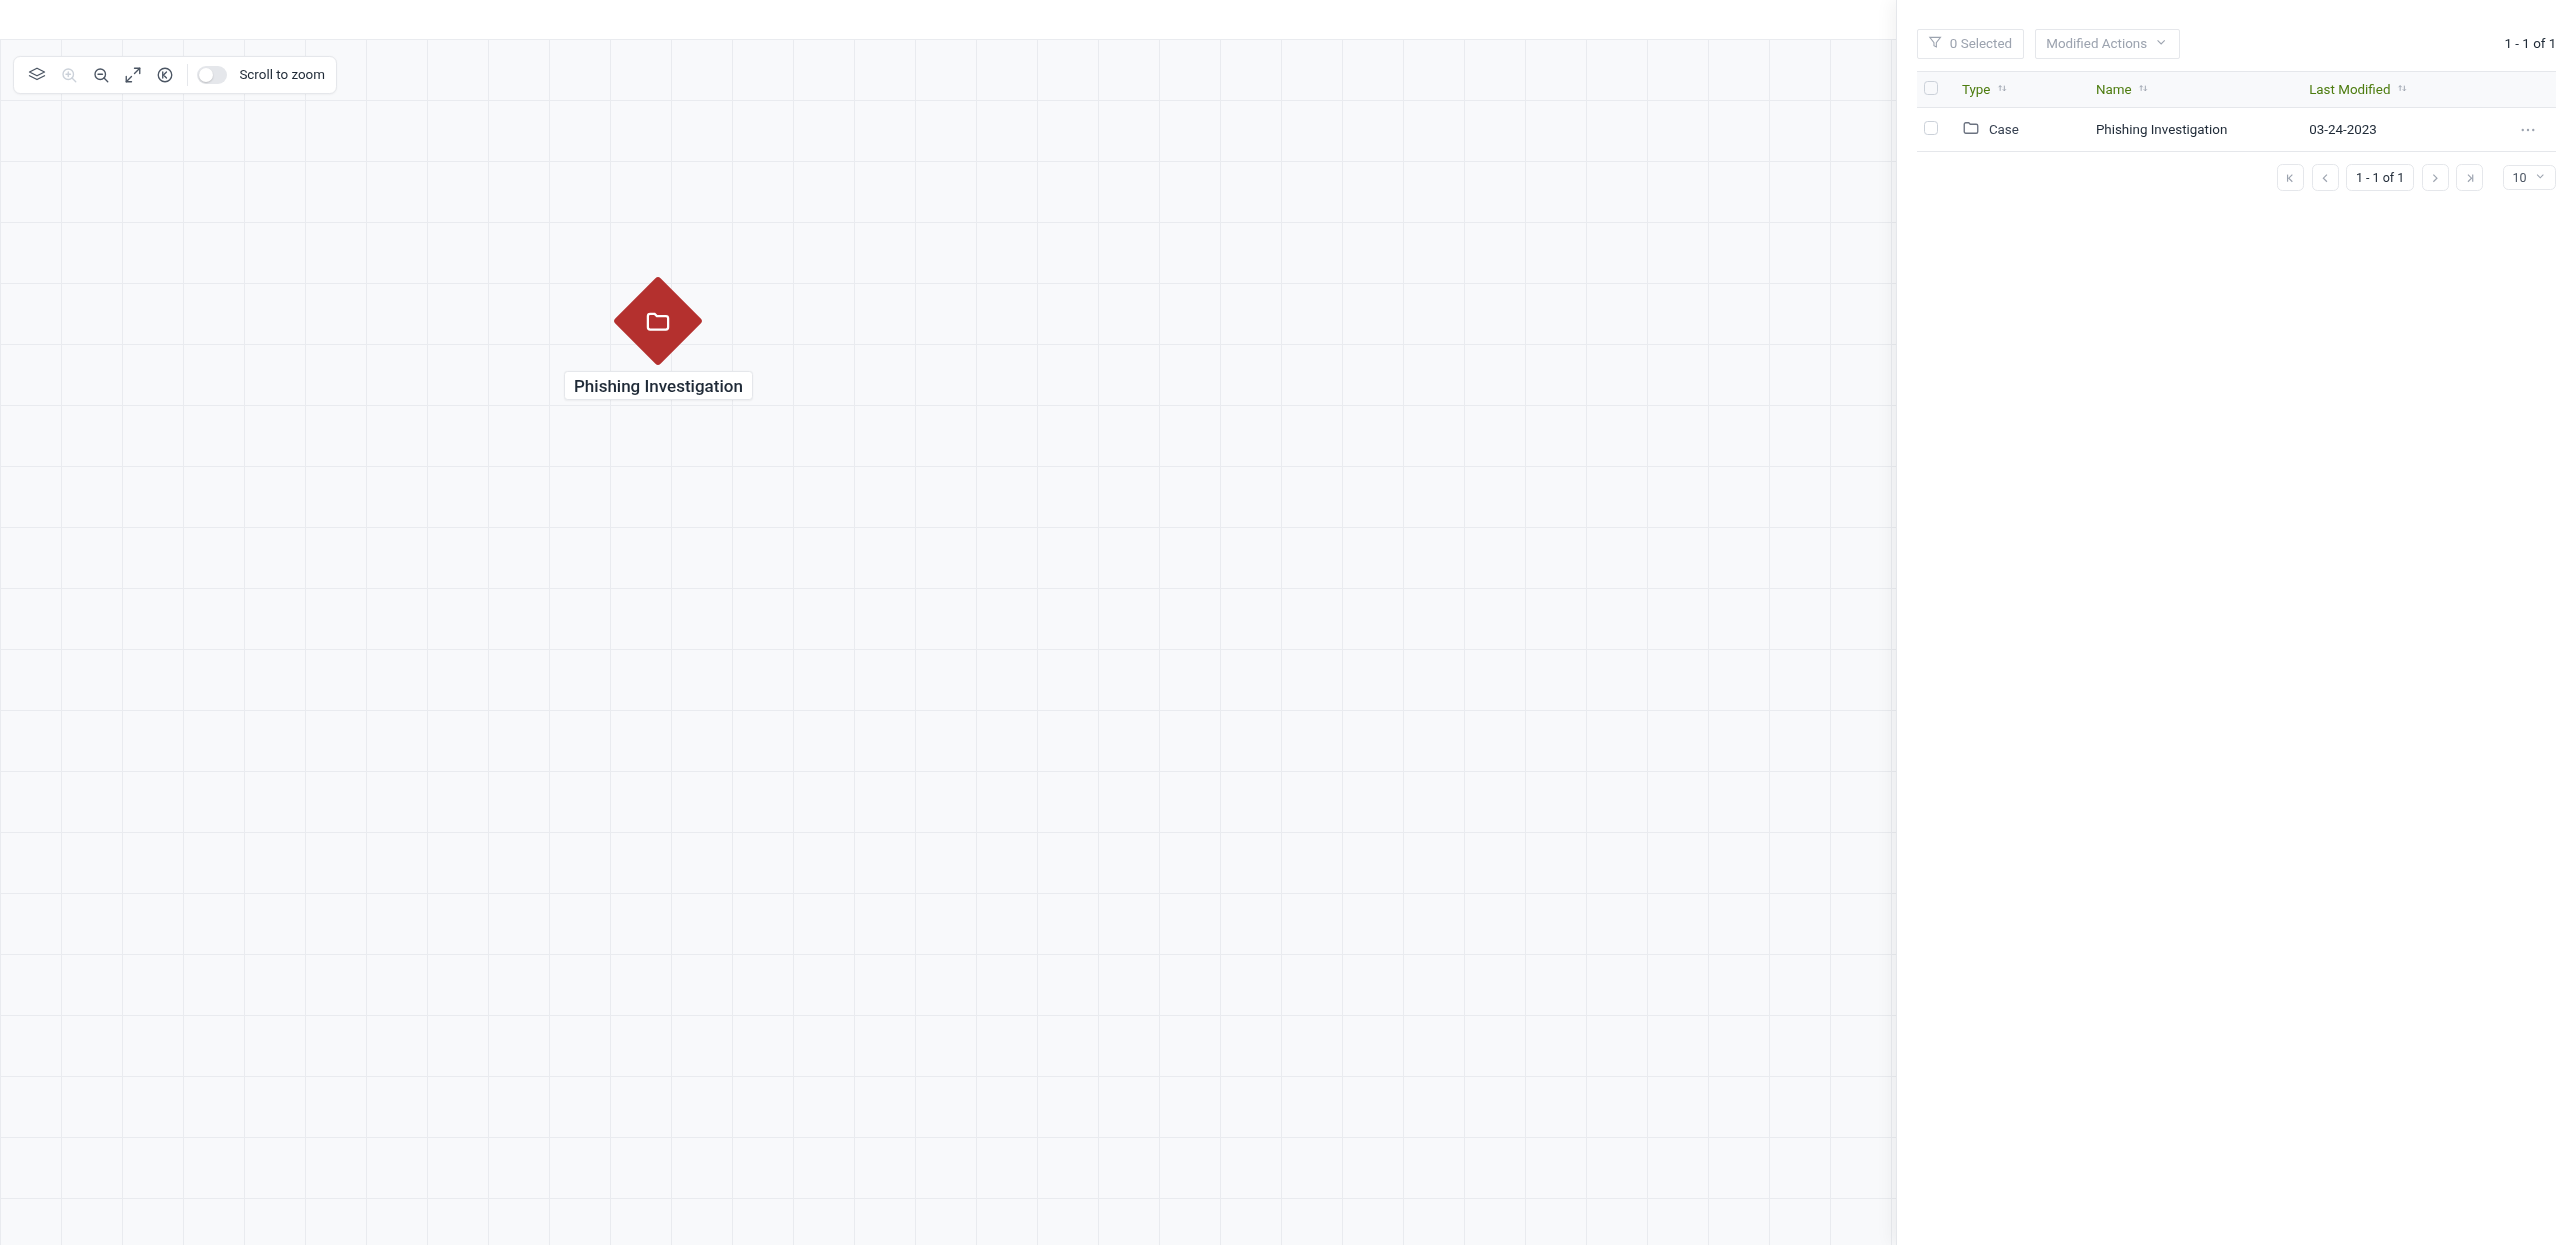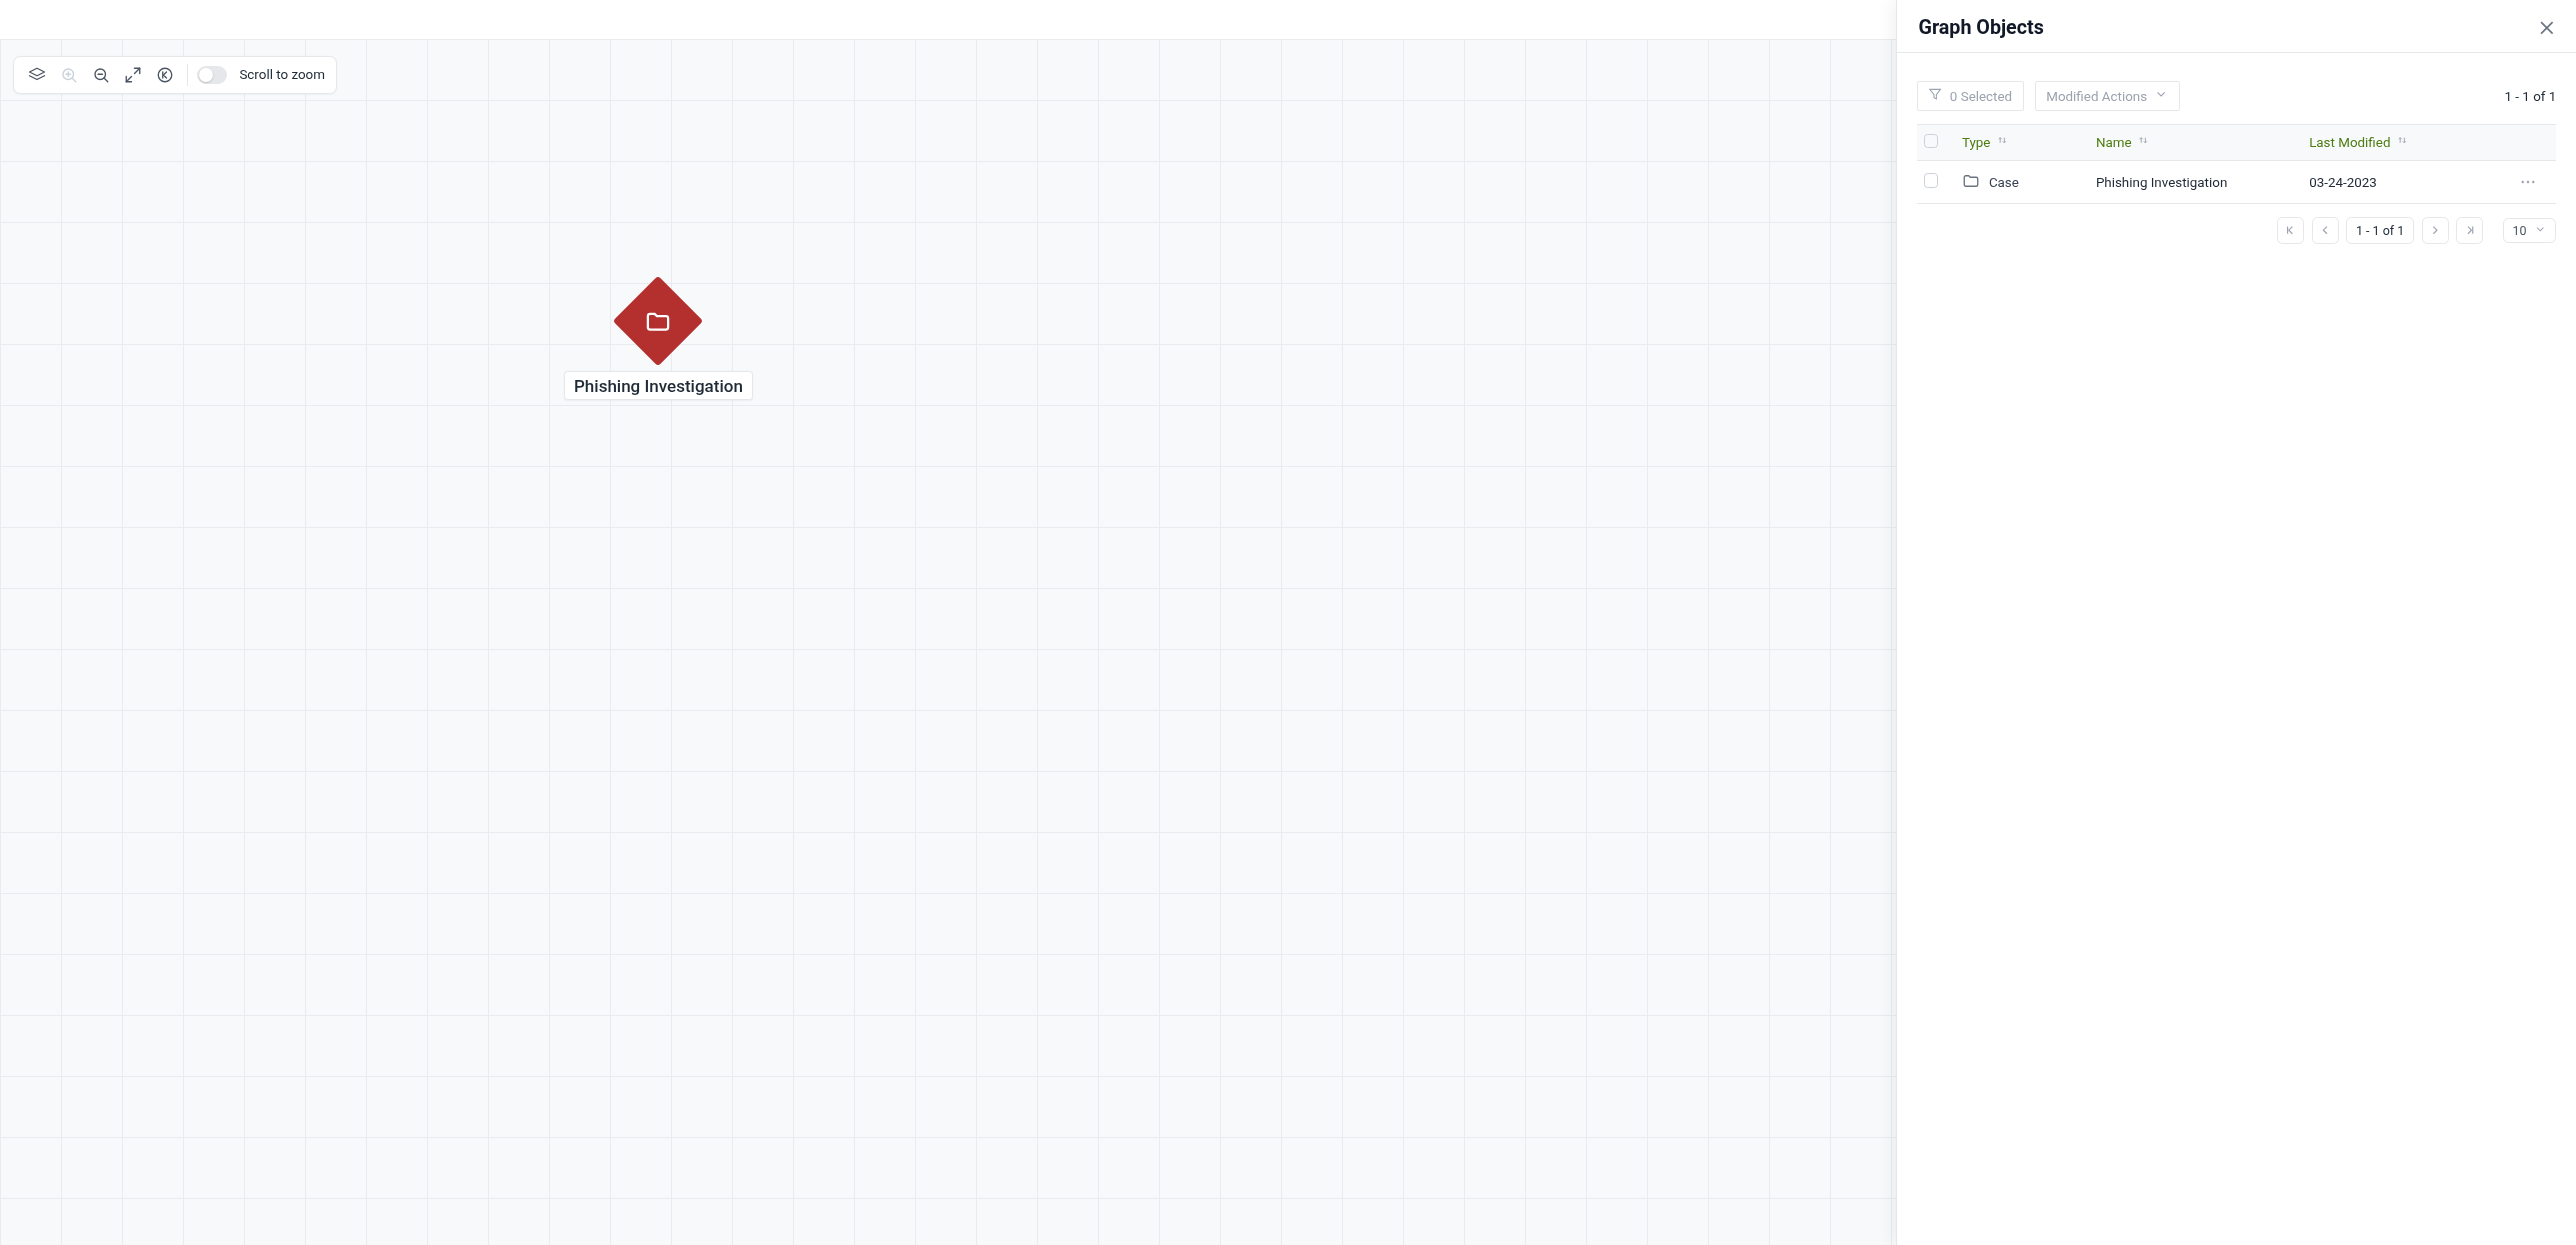--- a/index.html
+++ b/index.html
@@ -368,29 +368,20 @@
         <svg viewBox="0 0 24 24">
             <path d="M3 7a2 2 0 0 1 2-2h4l2 2h8a2 2 0 0 1 2 2v8a2 2 0 0 1-2 2H5a2 2 0 0 1-2-2Z"></path>
           </svg>
       </div>
       <div class="node-label">Phishing Investigation</div>
     </div>
   </div>
 
   <div class="panel">
 
-    <div class="panel-header">
-      <div class="panel-title">Graph Objects</div>
-      <span class="close-btn">
-        <svg viewBox="0 0 24 24">
-            <line x1="5" y1="5" x2="19" y2="19"></line>
-            <line x1="19" y1="5" x2="5" y2="19"></line>
-          </svg>
-      </span>
-    </div>
 
     <div class="panel-body">
 
 
       <div class="filters-row">
         <div style="display:flex; gap:10.7px;">
           <span class="chip">
             <span>
               <svg viewBox="0 0 24 24">
                   <polygon points="3 4 21 4 14 13 14 20 10 18 10 13 3 4"></polygon>

